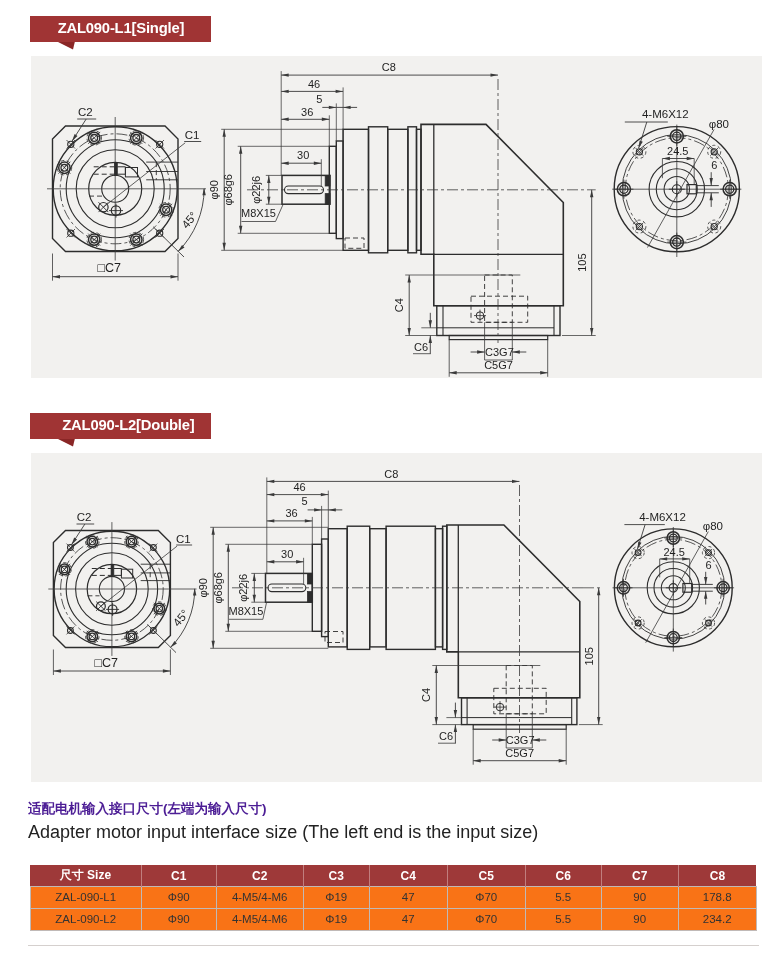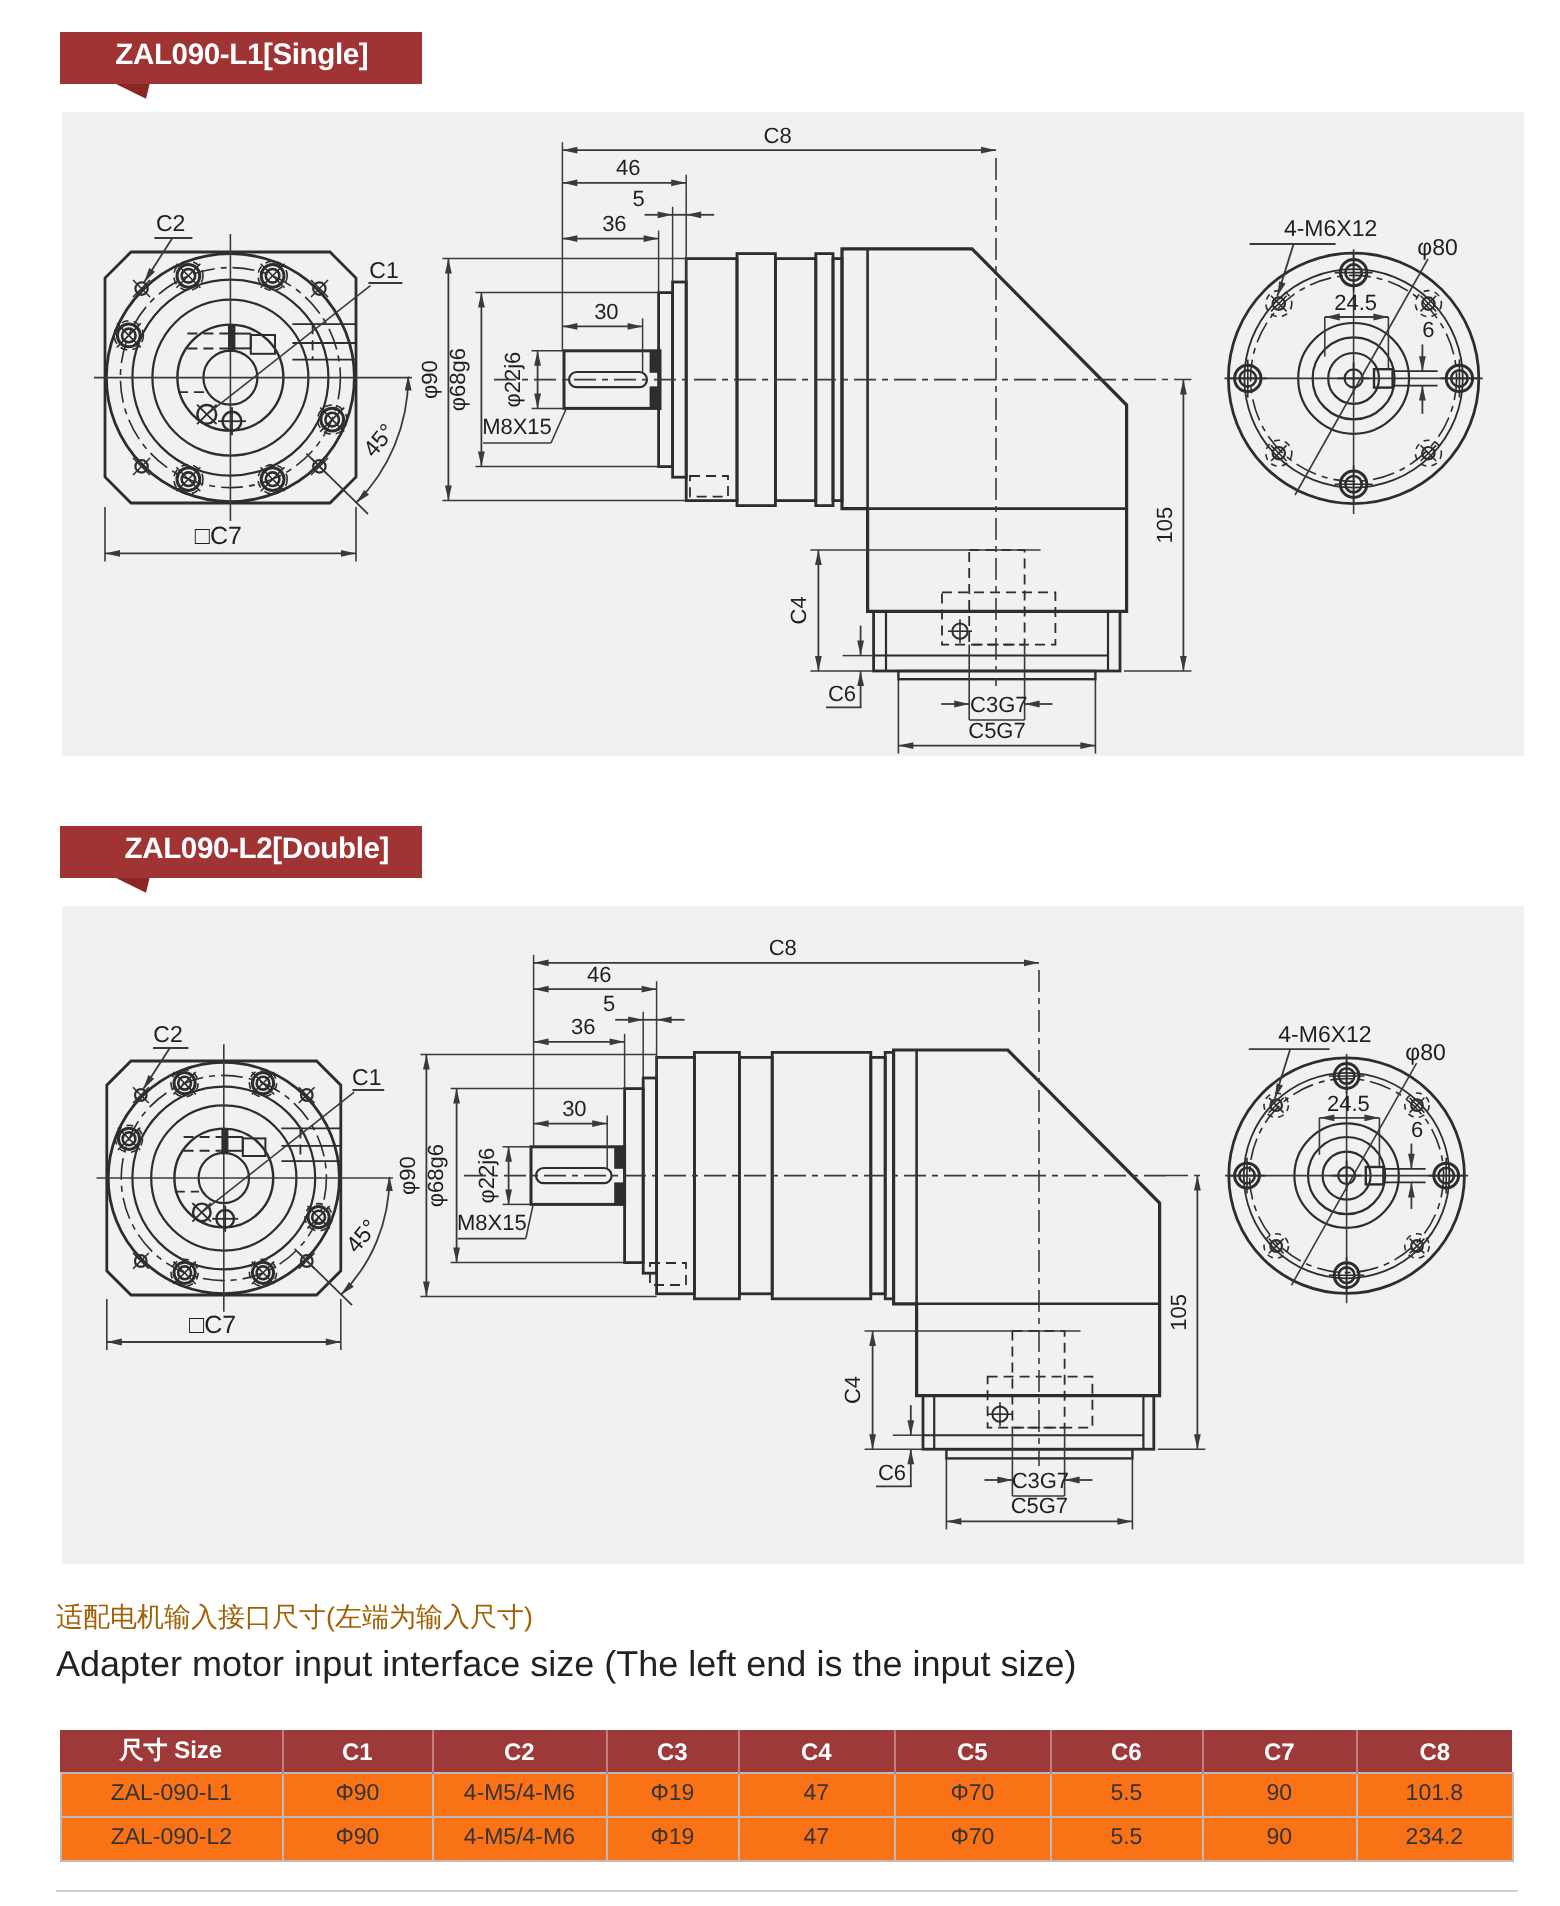--- a/index.html
+++ b/index.html
@@ -6,21 +6,21 @@
          font-family:"Liberation Sans", sans-serif; overflow:hidden; }
   .panel { position:absolute; left:31px; width:730.5px; background:#f2f1ef; }
   .badge { position:absolute; left:30.4px; width:181px; height:25.6px; background:#a03434;
             color:#fff; font-weight:bold; font-size:14.8px; letter-spacing:-0.2px; text-align:center; line-height:25px; }
   table { position:absolute; left:29.7px; top:865px; border-collapse:collapse; table-layout:fixed; }
   th { background:#9e3939; color:#fff; font-size:12px; font-weight:bold; height:21.5px;
         border-left:1px solid rgba(255,255,255,0.35);margin-left:44px; }
   th:first-child { border-left:none; }
   td { background:#f97316; color:#333; font-size:11.5px; text-align:center; height:21.8px;
         border:1px solid #c0b9b7; }
-  p.cn { position:absolute; left:28px; top:800px; font-size:13.5px; color:#a16207; }
+  p.cn { position:absolute; left:28px; top:800px; font-size:13.5px; color:#4c1d95;font-weight:bold; }
   p.en { position:absolute; left:28px; top:822px; font-size:18px; color:#222; }
 </style></head>
 <body>
   <div class="panel" style="top:56px; height:322px;"></div>
   <div class="panel" style="top:453px; height:329px;"></div>
 
   <div class="badge" style="top:16.2px;">ZAL090-L1[Single]</div>
   <svg style="position:absolute; left:58px; top:41.6px;" width="18" height="9">
     <polygon points="0,0 15,7.4 16.8,0" fill="#8a2626"></polygon>
   </svg>
@@ -579,21 +579,21 @@
       </tr>
     <tr>
         <td>ZAL-090-L1</td>
         <td>Φ90</td>
         <td>4-M5/4-M6</td>
         <td>Φ19</td>
         <td>47</td>
         <td>Φ70</td>
         <td>5.5</td>
         <td>90</td>
-        <td>101.8</td>
+        <td>178.8</td>
       </tr>
     <tr>
         <td>ZAL-090-L2</td>
         <td>Φ90</td>
         <td>4-M5/4-M6</td>
         <td>Φ19</td>
         <td>47</td>
         <td>Φ70</td>
         <td>5.5</td>
         <td>90</td>

